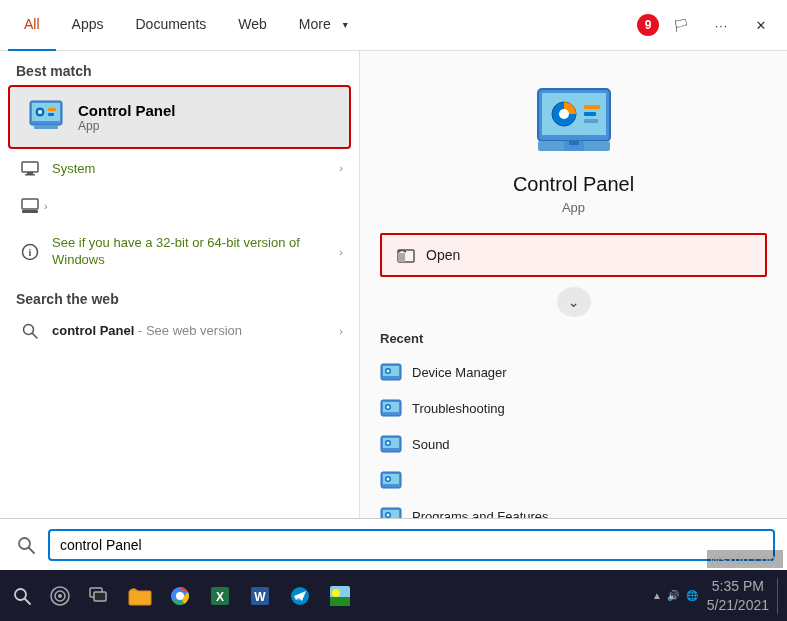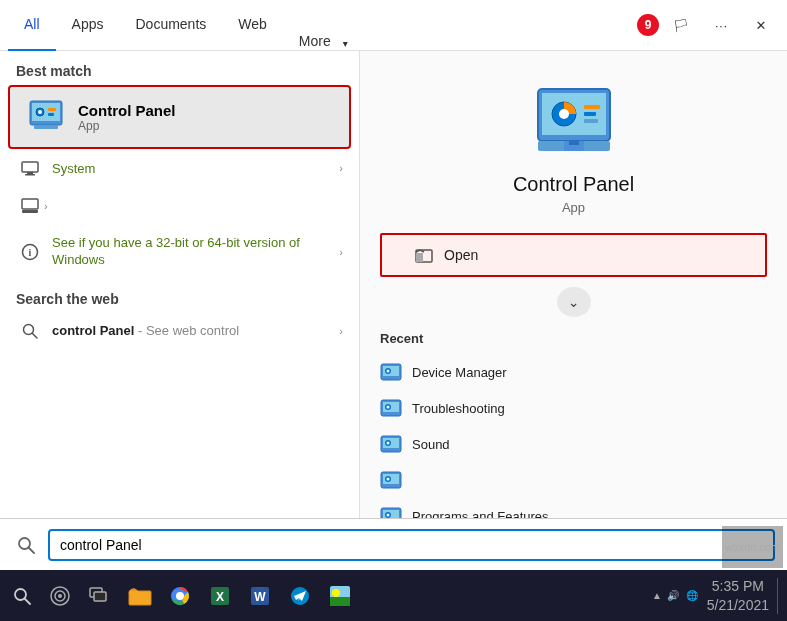--- a/index.html
+++ b/index.html
@@ -39,25 +39,25 @@
       height: 51px;
       display: flex;
       align-items: center;
       font-size: 14px;
       color: #333;
       cursor: pointer;
       border-bottom: 2px solid transparent;
     }
     .nav-tab.active {
       border-bottom: 2px solid #0078d4;
-      color: #1d4ed8;
+      color: #c2410c;
     }
     .nav-tab-more {
       display: flex;
-      align-items: flex-end;
+      align-items: center;
       gap: 8px;
     }
     .nav-spacer {
       flex: 1;
     }
     .nav-actions {
       display: flex;
       align-items: center;
       gap: 4px;
     }
@@ -235,21 +235,21 @@
       width: calc(100% - 40px);
       margin: 0 20px;
       border: 2px solid #cc0000;
       border-radius: 2px;
       background: #fff0f0;
     }
 
     .open-btn {
       display: flex;
       align-items: center;
-      padding: 10px 32px;
+      padding: 10px 14px;
       cursor: pointer;
       background: transparent;
       border: none;
       width: 100%;
       text-align: left;
     }
     .open-btn-icon {
       width: 20px;
       height: 20px;
       margin-right: 10px;
@@ -374,24 +374,24 @@
       display: flex;
       align-items: center;
       justify-content: center;
       cursor: pointer;
     }
 
     .watermark {
       position: absolute;
       bottom: 53px;
       right: 4px;
-      font-size: 11px;
+      font-size: 14px;
       color: #aaa;
       background: rgba(0,0,0,0.3);
-      padding: 15px 3px;
+      padding: 1px 3px;
     }
   </style>
 </head>
 <body>
 
 <div class="search-window">
 
   <div class="nav-tabs">
     <div class="nav-tab active">
       <span>All</span>
@@ -488,21 +488,21 @@
       <div class="section-label">Search the web</div>
 
       <div class="web-search-item">
         <div class="web-search-icon">
           <svg width="16" height="16" viewBox="0 0 16 16">
             <circle cx="6.5" cy="6.5" r="5" fill="none" stroke="#555" stroke-width="1.5"></circle>
             <line x1="10.5" y1="10.5" x2="15" y2="15" stroke="#555" stroke-width="1.5" stroke-linecap="round"></line>
           </svg>
         </div>
         <span class="web-search-text">
-          <span class="highlight">control Panel</span><span class="muted"> - See web control</span>
+          <span class="highlight">control Panel</span><span class="muted"> - See web version</span>
         </span>
         <span class="settings-item-arrow">›</span>
       </div>
 
     </div>
 
     <div class="right-panel">
 
       <div class="app-icon-large">
         <svg width="80" height="80" viewBox="0 0 80 80">

